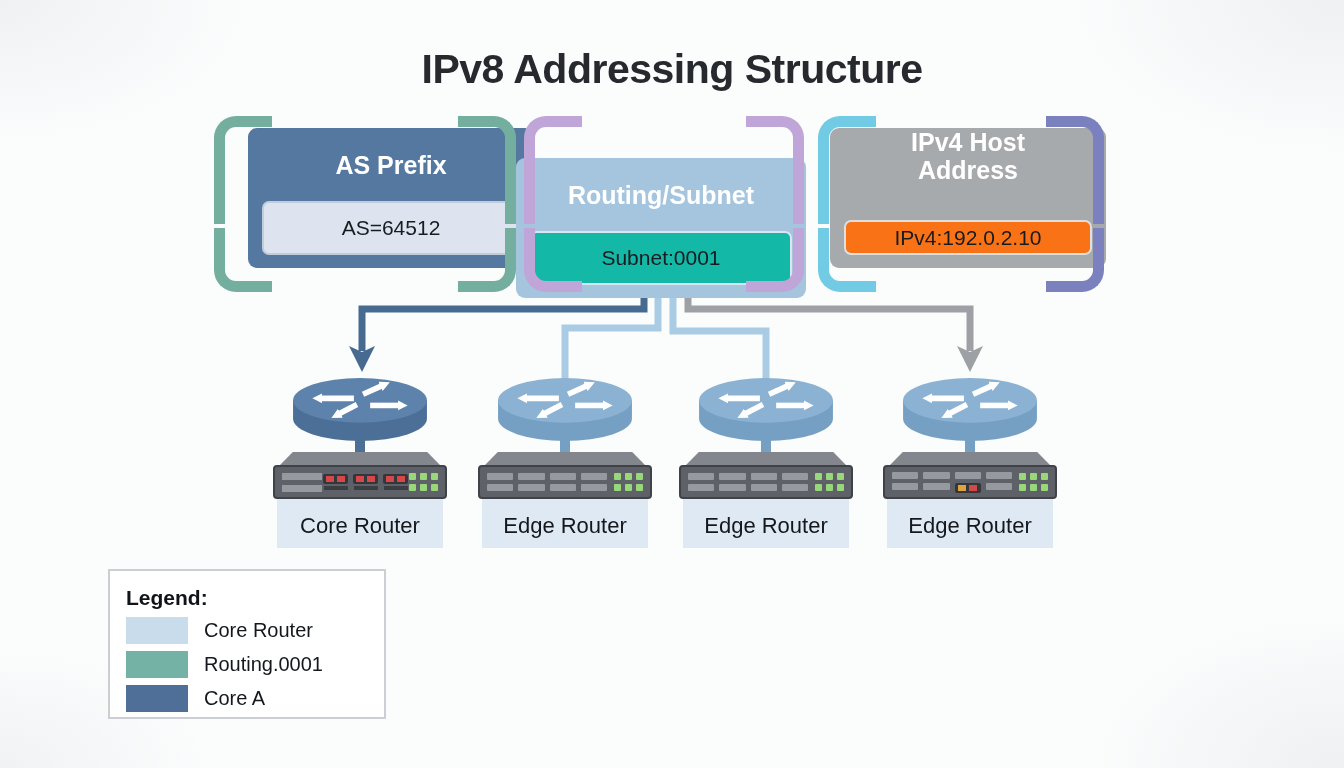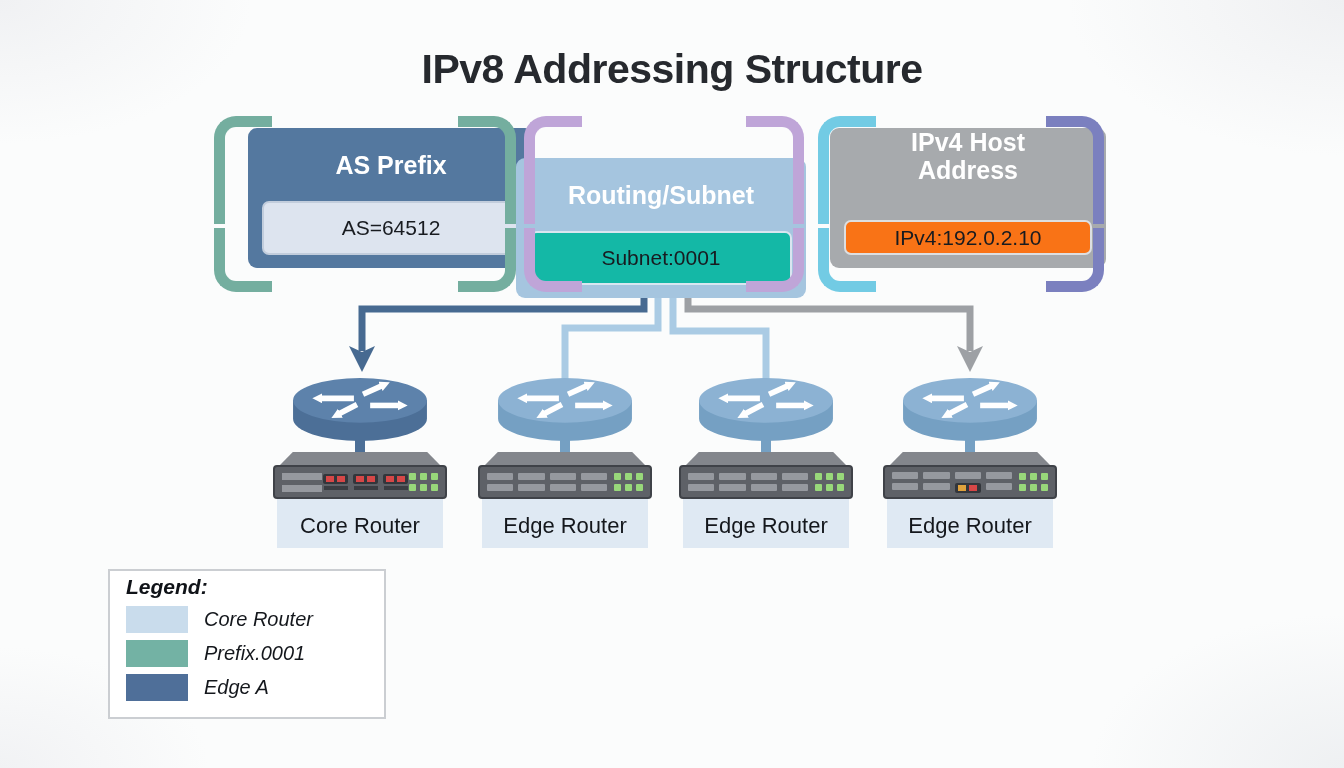--- a/index.html
+++ b/index.html
@@ -78,21 +78,21 @@
   .gled{width:7px;height:7px;background:#98d87a;border-radius:1px;}
   .plate{
     position:absolute;left:7px;top:116px;width:166px;height:58px;z-index:0;
     background:#dfe9f3;display:flex;align-items:center;justify-content:center;
     padding-top:14px;box-sizing:border-box;font-size:22px;color:#14171c;
   }
   #router-1{left:270px;} #router-2{left:475px;} #router-3{left:676px;} #router-4{left:880px;}
   
   .legend{
     position:absolute;left:108px;top:569px;width:278px;height:150px;z-index:2;
-    background:#ffffff;border:2px solid #cbced2;box-sizing:border-box;padding:2px 16px;font-style:italic;
+    background:#ffffff;border:2px solid #cbced2;box-sizing:border-box;padding:13px 16px;
   }
   .lg-title{font-size:21px;font-weight:700;color:#101318;margin:2px 0 4px;}
   .lg-row{display:flex;align-items:center;gap:16px;margin-top:7px;}
   .swatch{width:62px;height:27px;display:block;flex:none;}
   .lg-label{font-size:20px;color:#14171c;}
 </style>
 </head>
 <body>
 
 <div class="canvas">
@@ -316,21 +316,21 @@
   </div>
 
   <div class="legend">
     <div class="lg-title">Legend:</div>
     <div class="lg-row">
       <span class="swatch" style="background-color: rgb(201, 220, 236);"></span>
       <span class="lg-label">Core Router</span>
     </div>
     <div class="lg-row">
       <span class="swatch" style="background-color: rgb(115, 178, 164);"></span>
-      <span class="lg-label">Prefix.0001</span>
+      <span class="lg-label">Routing.0001</span>
     </div>
     <div class="lg-row">
       <span class="swatch" style="background-color: rgb(79, 111, 153);"></span>
-      <span class="lg-label">Edge A</span>
+      <span class="lg-label">Core A</span>
     </div>
   </div>
 
 </div>
 
 </body></html>

